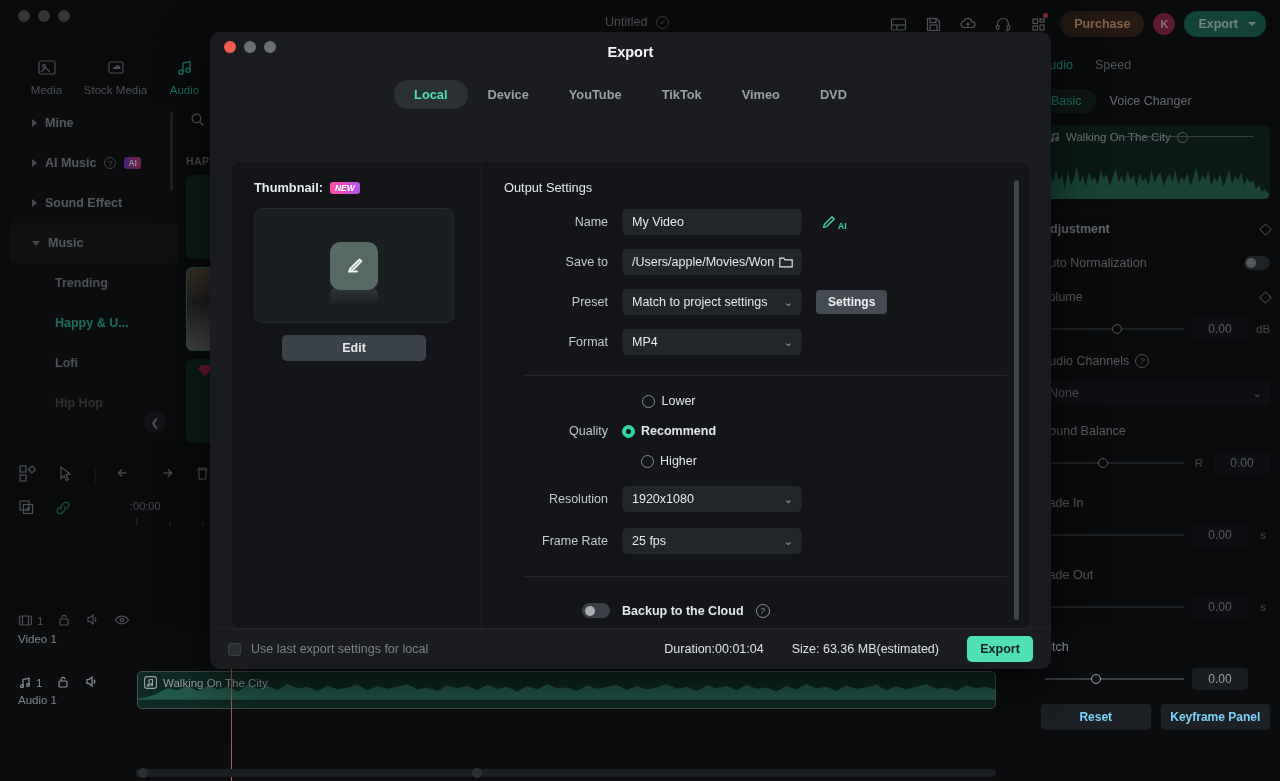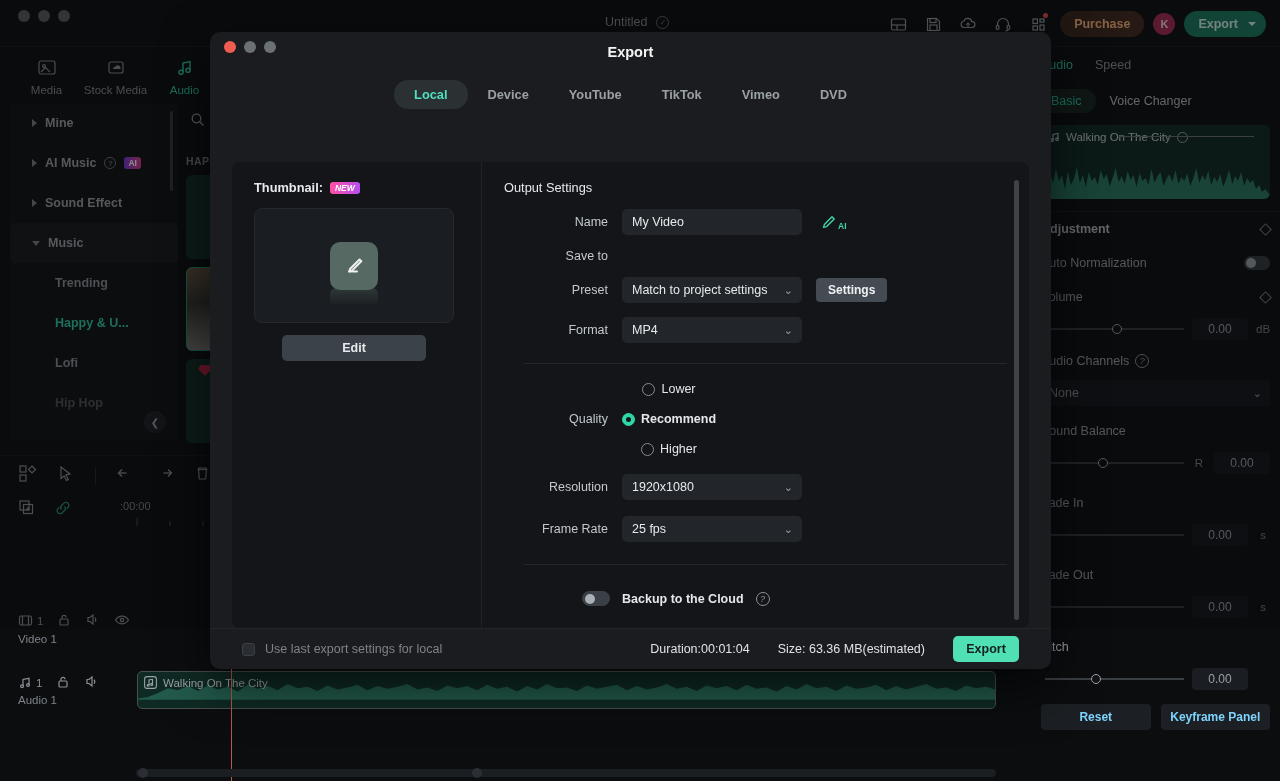--- a/index.html
+++ b/index.html
@@ -101,21 +101,21 @@
   .selbox { margin: 2px 10px 0 10px; height:26px; border-radius:4px; background:#1a1d21; color:#8b9197; font-size:12.5px;
             display:flex; align-items:center; justify-content:space-between; padding:0 8px;}
   .btnrow { display:flex; gap:10px; padding: 10px; }
   .gbtn { flex:1; height:26px; border-radius:4px; background:#1c1f23; color:#7dd3fc; font-size:12px; font-weight:bold;
           display:flex;align-items:center;justify-content:center;}
 
   
   .tl-toolbar { position:absolute; left:0; top:455px; width:1030px; height:40px; border-top:1px solid #1b1e22; display:flex; align-items:center; gap:20px; padding-left:18px; color:#8b9197;}
   .tl-sep { width:1px; height:16px; background:#2b2f34; }
   .tl-head { position:absolute; left:0; top:495px; width:1030px; height:30px; display:flex; align-items:center; gap:18px; padding-left:18px; color:#8b9197;}
-  .tl-time { position:absolute; left:120px; top:500px; color:#7d8389; font-size:11px;}
+  .tl-time { position:absolute; left:130px; top:500px; color:#7d8389; font-size:11px;}
   .ruler { position:absolute; left:136px; top:518px; width:880px; height:8px;}
   .track-row { position:absolute; left:0; width:1030px; display:flex; align-items:center; gap:14px; padding-left:18px; color:#8b9197; font-size:11.5px;}
   .track-label { position:absolute; left:18px; color:#7d8389; font-size:11.5px;}
   .clip { position:absolute; border-radius:5px; overflow:hidden;}
   .playhead { position:absolute; top:495px; width:1px; height:286px; background:#b4594f;}
   .hscroll { position:absolute; left:136px; top:769px; width:860px; height:8px; background:#1a1d21; border-radius:4px;}
   .hs-handle { position:absolute; width:10px;height:10px;border-radius:50%;background:#2b2f34; top:-1px;}
 
   
   .scrim { position:absolute; inset:0; background: rgba(0,0,0,0.45); }
@@ -175,21 +175,21 @@
   .tog i { position:absolute; left:3px; top:2.5px; width:10px;height:10px;border-radius:50%;background:#aab0b6; display:block;}
   .tog.on { background:#1d3f38; border:1px solid #2fd6a8; }
   .tog.on i { left:auto; right:3px; top:1.5px; background:#2fd6a8; }
   .tog-lab { color:#e3e7ea; font-size:12.5px; font-weight:bold;}
   .qmark { width:14px;height:14px;border:1px solid #8b9197; border-radius:50%; color:#8b9197; font-size:9px;
            display:flex; align-items:center; justify-content:center;}
   .clipped-sel { margin: 26px 0 0 140px; width: 180px; height: 10px; border-radius: 5px 5px 0 0; background:#22262a;}
   .sp-scroll { position:absolute; right:10px; top:18px; width:5px; height:440px; background:#3d4348; border-radius:3px;}
 
   .modal-foot { position:absolute; left:0; bottom:0; width:100%; height:41px; display:flex; align-items:center;
-                border-top:1px solid #232629; padding: 0 32px;}
+                border-top:1px solid #232629; padding: 0 18px;}
   .cbox { width:13px;height:13px;border-radius:3px; background:#2a2e33; border:1px solid #3a4046; }
   .foot-lab { color:#7d8389; font-size:12.5px; margin-left: 10px;}
   .foot-meta { margin-left:auto; display:flex; align-items:center; gap: 28px; color:#dfe3e7; font-size:12.5px;}
   .foot-export { margin-left: 28px; width:66px; height:26px; border-radius:5px; background:#4fe0b5; color:#14201c;
                  font-size:12.5px; font-weight:bold; display:flex;align-items:center;justify-content:center;}
 </style>
 </head>
 <body>
 
 <div id="root">
@@ -596,20 +596,28 @@
           <span class="ai-pen">
             <svg width="17" height="17" viewBox="0 0 17 17" fill="none" stroke="#3fd4a9" stroke-width="1.4" stroke-linecap="round" stroke-linejoin="round">
                 <path d="M12 2.8l2.2 2.2-7.6 7.6-3 .8.8-3z"></path>
               </svg>
             <span class="ai-sub">AI</span>
           </span>
         </div>
 
         <div class="frow">
           <span class="flab">Save to</span>
+          <div class="finput" style="overflow:hidden;">
+            <span style="white-space:nowrap;">/Users/apple/Movies/Won</span>
+            <span class="folder-ic">
+              <svg width="16" height="16" viewBox="0 0 16 16" fill="none" stroke="#dfe3e7" stroke-width="1.2">
+                  <path d="M1.8 12.8V4.2h4l1.3 1.6h7.1v7z"></path>
+                </svg>
+            </span>
+          </div>
         </div>
 
         <div class="frow">
           <span class="flab">Preset</span>
           <div class="fsel">
             <span>Match to project settings</span>
             <span class="chev">⌄</span>
           </div>
           <div class="settings-btn">Settings</div>
         </div>

